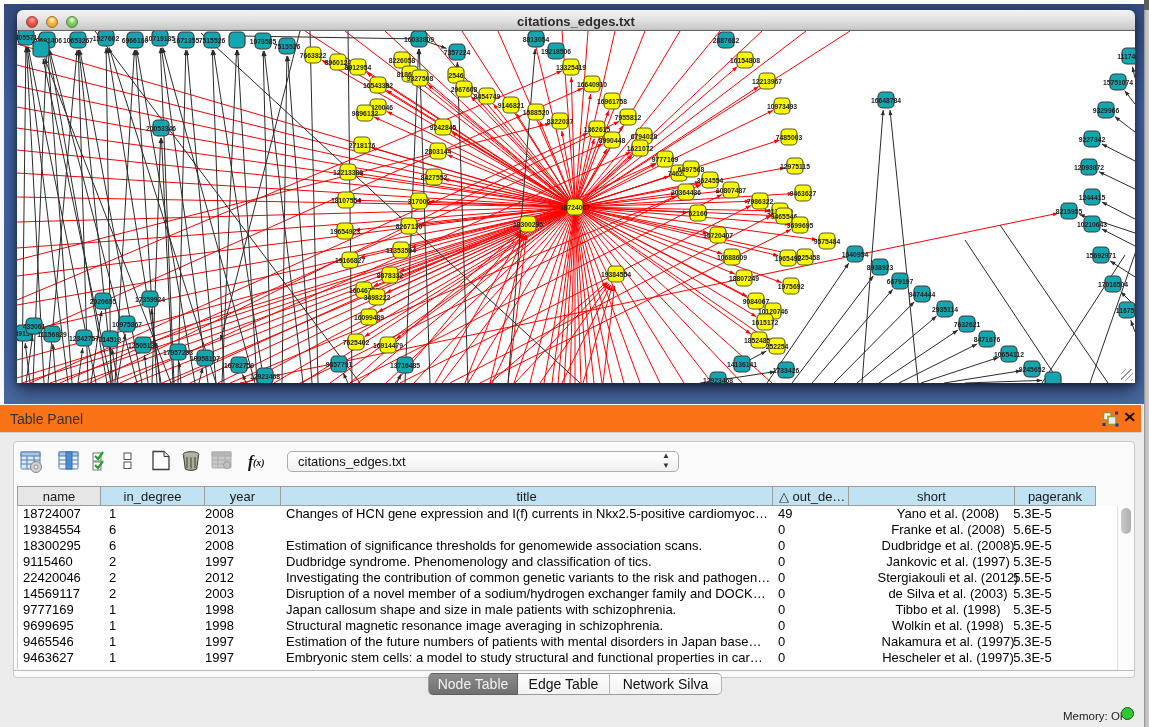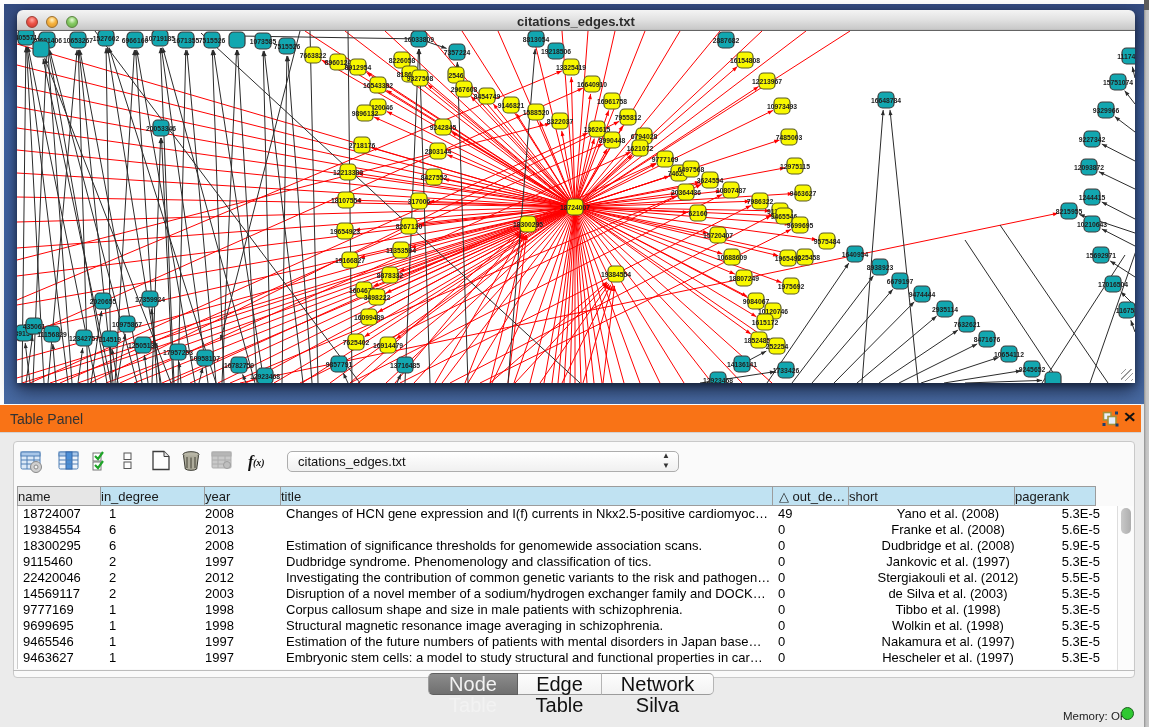--- a/index.html
+++ b/index.html
@@ -41,48 +41,48 @@
 #inner{position:absolute;left:13px;top:37px;width:1122px;height:237px;background:#fafafa;
  border:1px solid #c9c9c9;border-radius:4px}
 
 .tbi{position:absolute;top:46px}
 #combo{position:absolute;left:287px;top:47px;width:392px;height:21px;background:linear-gradient(#ffffff,#f0f0f0);
  border:1px solid #adadad;border-radius:5px;font-size:13px;color:#111;line-height:19px;padding-left:10px}
 #combo .ud{position:absolute;right:8px;top:-1px;font-size:8px;color:#333;line-height:10px;text-align:center}
 
 #thead{position:absolute;left:17px;top:82px;width:1079px;height:20px;font-size:13px;color:#1a1a1a}
 .th{position:absolute;top:0;height:20px;background:#c0e2f2;border:1px solid #9c9c9c;
- border-left:none;text-align:left;line-height:19px}
+ border-left:none;text-align:center;line-height:19px}
 .th0{left:0;width:84px;background:#e6e6e6;border-left:1px solid #9c9c9c}
 .th1{left:84px;width:104px}
 .th2{left:188px;width:76px}
 .th3{left:264px;width:492px}
 .th4{left:756px;width:76px;text-align:left;padding-left:6px}
 .th5{left:832px;width:166px}
 .th6{left:998px;width:81px}
 #tbody{position:absolute;left:17px;top:102px;width:1100px;height:163px;background:#fff;border-left:1px solid #ccc;
  font-size:13px;color:#000}
 .tr{position:absolute;left:0;width:1100px;height:16px;line-height:16px;white-space:nowrap}
 .c{position:absolute;top:0;overflow:hidden}
 .c0{left:5px;width:79px}
 .c1{left:91px;width:90px}
 .c2{left:187px;width:70px}
 .c3{left:268px;width:490px}
 .c4{left:760px;width:70px}
 .c5{left:850px;width:160px;text-align:center}
-.c6{left:1001px;width:81px;text-align:right}
+.c6{left:974px;width:81px;text-align:center}
 #vscroll{position:absolute;left:1117px;top:102px;width:16px;height:164px;background:#fcfcfc;
  border-left:1px solid #ddd}
 #vthumb{position:absolute;left:2.5px;top:2px;width:10px;height:26px;background:linear-gradient(90deg,#c9c9c9,#adadad);border-radius:5px}
 #tblline{position:absolute;left:13px;top:266px;width:1122px;height:1px;background:#bcbcbc}
 
-#tabs{position:absolute;left:428px;top:269px;height:22px;font-size:20px;color:#111}
+#tabs{position:absolute;left:428px;top:269px;height:22px;font-size:14px;color:#111}
 .tab{float:left;height:22px;line-height:21px;text-align:center;background:linear-gradient(#fdfdfd,#f2f2f2);
  border-top:1px solid #9b9b9b;border-bottom:1px solid #9b9b9b;border-right:1px solid #b5b5b5;box-sizing:border-box}
-.tab:nth-child(1){width:90px}.tab:nth-child(2){width:84px}.tab:nth-child(3){width:112px}
+.tab:nth-child(1){width:90px}.tab:nth-child(2){width:92px}.tab:nth-child(3){width:112px}
 .tab.sel{background:linear-gradient(#8c8c8c,#6f6f6f);color:#f2f2f2;border-color:#5f5f5f}
 .tab.first{border-radius:5px 0 0 5px;border-left:1px solid #9b9b9b}
 .tab.last{border-radius:0 5px 5px 0}
 #mem{position:absolute;left:1063px;top:306px;font-size:11.5px;color:#222}
 #memdot{position:absolute;left:1121px;top:303px;width:13px;height:13px;border-radius:50%;
  background:#2fc832;border:1.5px solid #1c5f1e}
 
 </style></head>
 <body>
 <div id="root">
@@ -919,21 +919,21 @@
           <div class="c c2">2003</div>
 <div class="c c3">Disruption of a novel member of a sodium/hydrogen exchanger family and DOCK…</div>
           <div class="c c4">0</div>
           <div class="c c5">de Silva et al. (2003)</div>
 <div class="c c6">5.3E-5</div>
         </div>
 <div class="tr" style="top:96px">
 <div class="c c0">9777169</div>
           <div class="c c1">1</div>
           <div class="c c2">1998</div>
-<div class="c c3">Corpus callosum shape and size in male patients with schizophrenia.</div>
+<div class="c c3">Japan callosum shape and size in male patients with schizophrenia.</div>
           <div class="c c4">0</div>
           <div class="c c5">Tibbo et al. (1998)</div>
 <div class="c c6">5.3E-5</div>
         </div>
 <div class="tr" style="top:112px">
 <div class="c c0">9699695</div>
           <div class="c c1">1</div>
           <div class="c c2">1998</div>
 <div class="c c3">Structural magnetic resonance image averaging in schizophrenia.</div>
           <div class="c c4">0</div>

